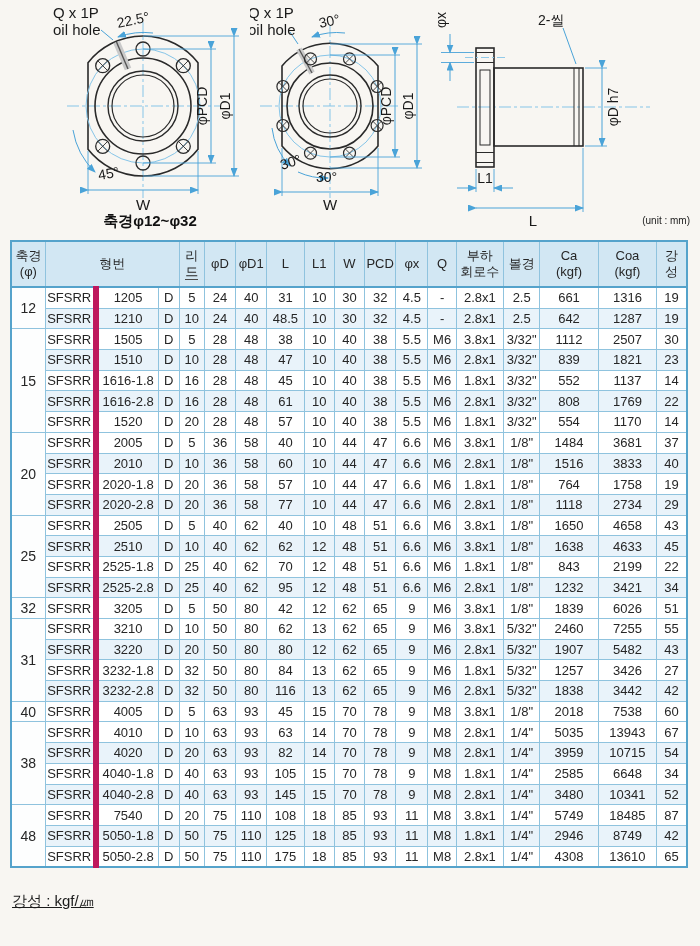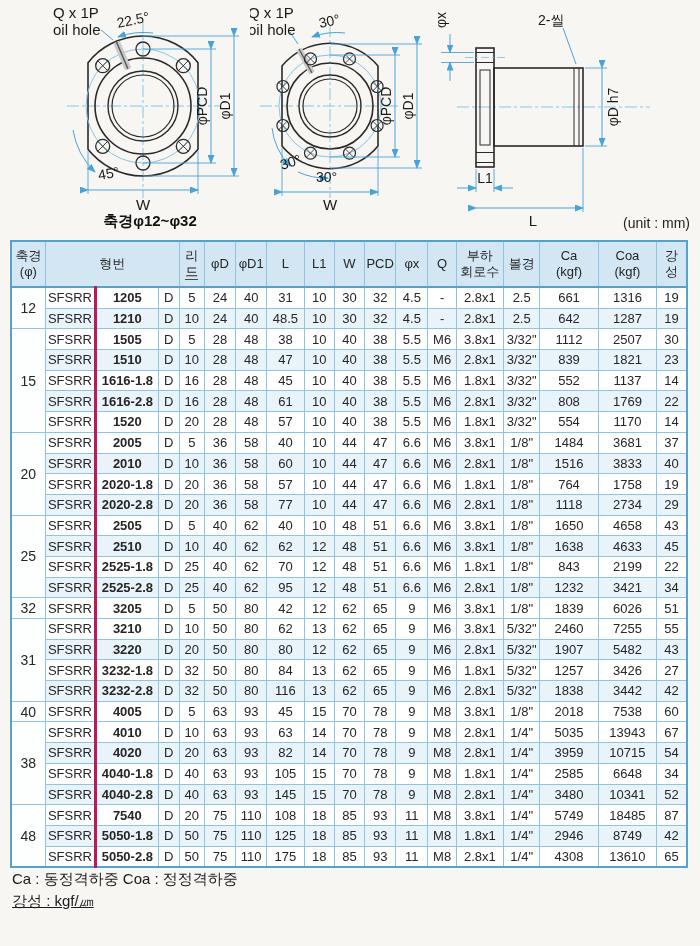--- a/index.html
+++ b/index.html
@@ -5,33 +5,33 @@
   html,body{margin:0;padding:0;}
   body{font-family:"Liberation Sans",sans-serif;background:#e9e7e2;}
   .page{position:relative;width:700px;height:946px;background:#f8f6f2;overflow:hidden;color:#222;}
   
   .diagrams{position:absolute;left:0;top:0;width:700px;height:236px;}
   .diagrams svg{position:absolute;top:0;}
   svg text{font-family:"Liberation Sans",sans-serif;fill:#1a1a1a;}
   .cap{position:absolute;font-size:15px;font-weight:bold;color:#111;text-align:center;}
   .cap-left{left:70px;top:212px;width:160px;}
   .cap-mid{left:255px;top:212px;width:160px;margin-top:40px;}
-  .unit{position:absolute;right:10px;top:215px;font-size:14px;color:#222;}
+  .unit{position:absolute;right:10px;top:215px;font-size:10px;color:#222;}
   
   .tblwrap{position:absolute;left:10px;top:240px;width:678px;}
   table{border-collapse:collapse;table-layout:fixed;width:678px;font-size:13px;padding-left:44px;}
   th,td{border:1px solid #8fc3de;text-align:center;vertical-align:middle;padding:0;color:#262626;overflow:hidden;white-space:nowrap;}
   thead th{background:#d2e7f3;font-weight:normal;font-size:13px;line-height:1.25;height:44px;border-bottom:2px solid #55a3cb;}
   thead th span{display:block;}
   table{border:2px solid #55a3cb;}
   tbody td{height:19.7px;background:#ffffff;font-size:13px;}
   tr.stripe td{background:#e9f3fa;}
   td.shaft-cell{background:#fdfefe;font-size:14px;}
-  td.c-series{border-right:3px solid #be185d;}
-  td.c-model{border-left:1px solid #cfe4f0;font-weight:bold;}
+  td.c-series{border-right:6px solid #be185d;}
+  td.c-model{border-left:1px solid #cfe4f0;}
   .lead-u{border-bottom:1px solid #4a4a4a;display:inline-block;line-height:1.1;}
   
   .foot{position:absolute;left:12px;font-size:15px;color:#1b1b1b;}
   .foot1{top:870px;}
   .foot2{top:892px;text-decoration:underline;}
 </style>
 </head>
 <body>
 
 <div class="page">
@@ -793,16 +793,15 @@
             <td class="c-circuits">2.8x1</td>
             <td class="c-ball">1/4"</td>
             <td class="c-ca">4308</td>
             <td class="c-coa">13610</td>
             <td class="c-rigidity">65</td>
           </tr>
         </tbody>
     </table>
   </div>
 
-  <div class="foot foot1">Ca : 동정격하중 Coa : 정정격하중</div>
   <div class="foot foot2">강성 : kgf/㎛</div>
 
 </div>
 
 </body></html>

